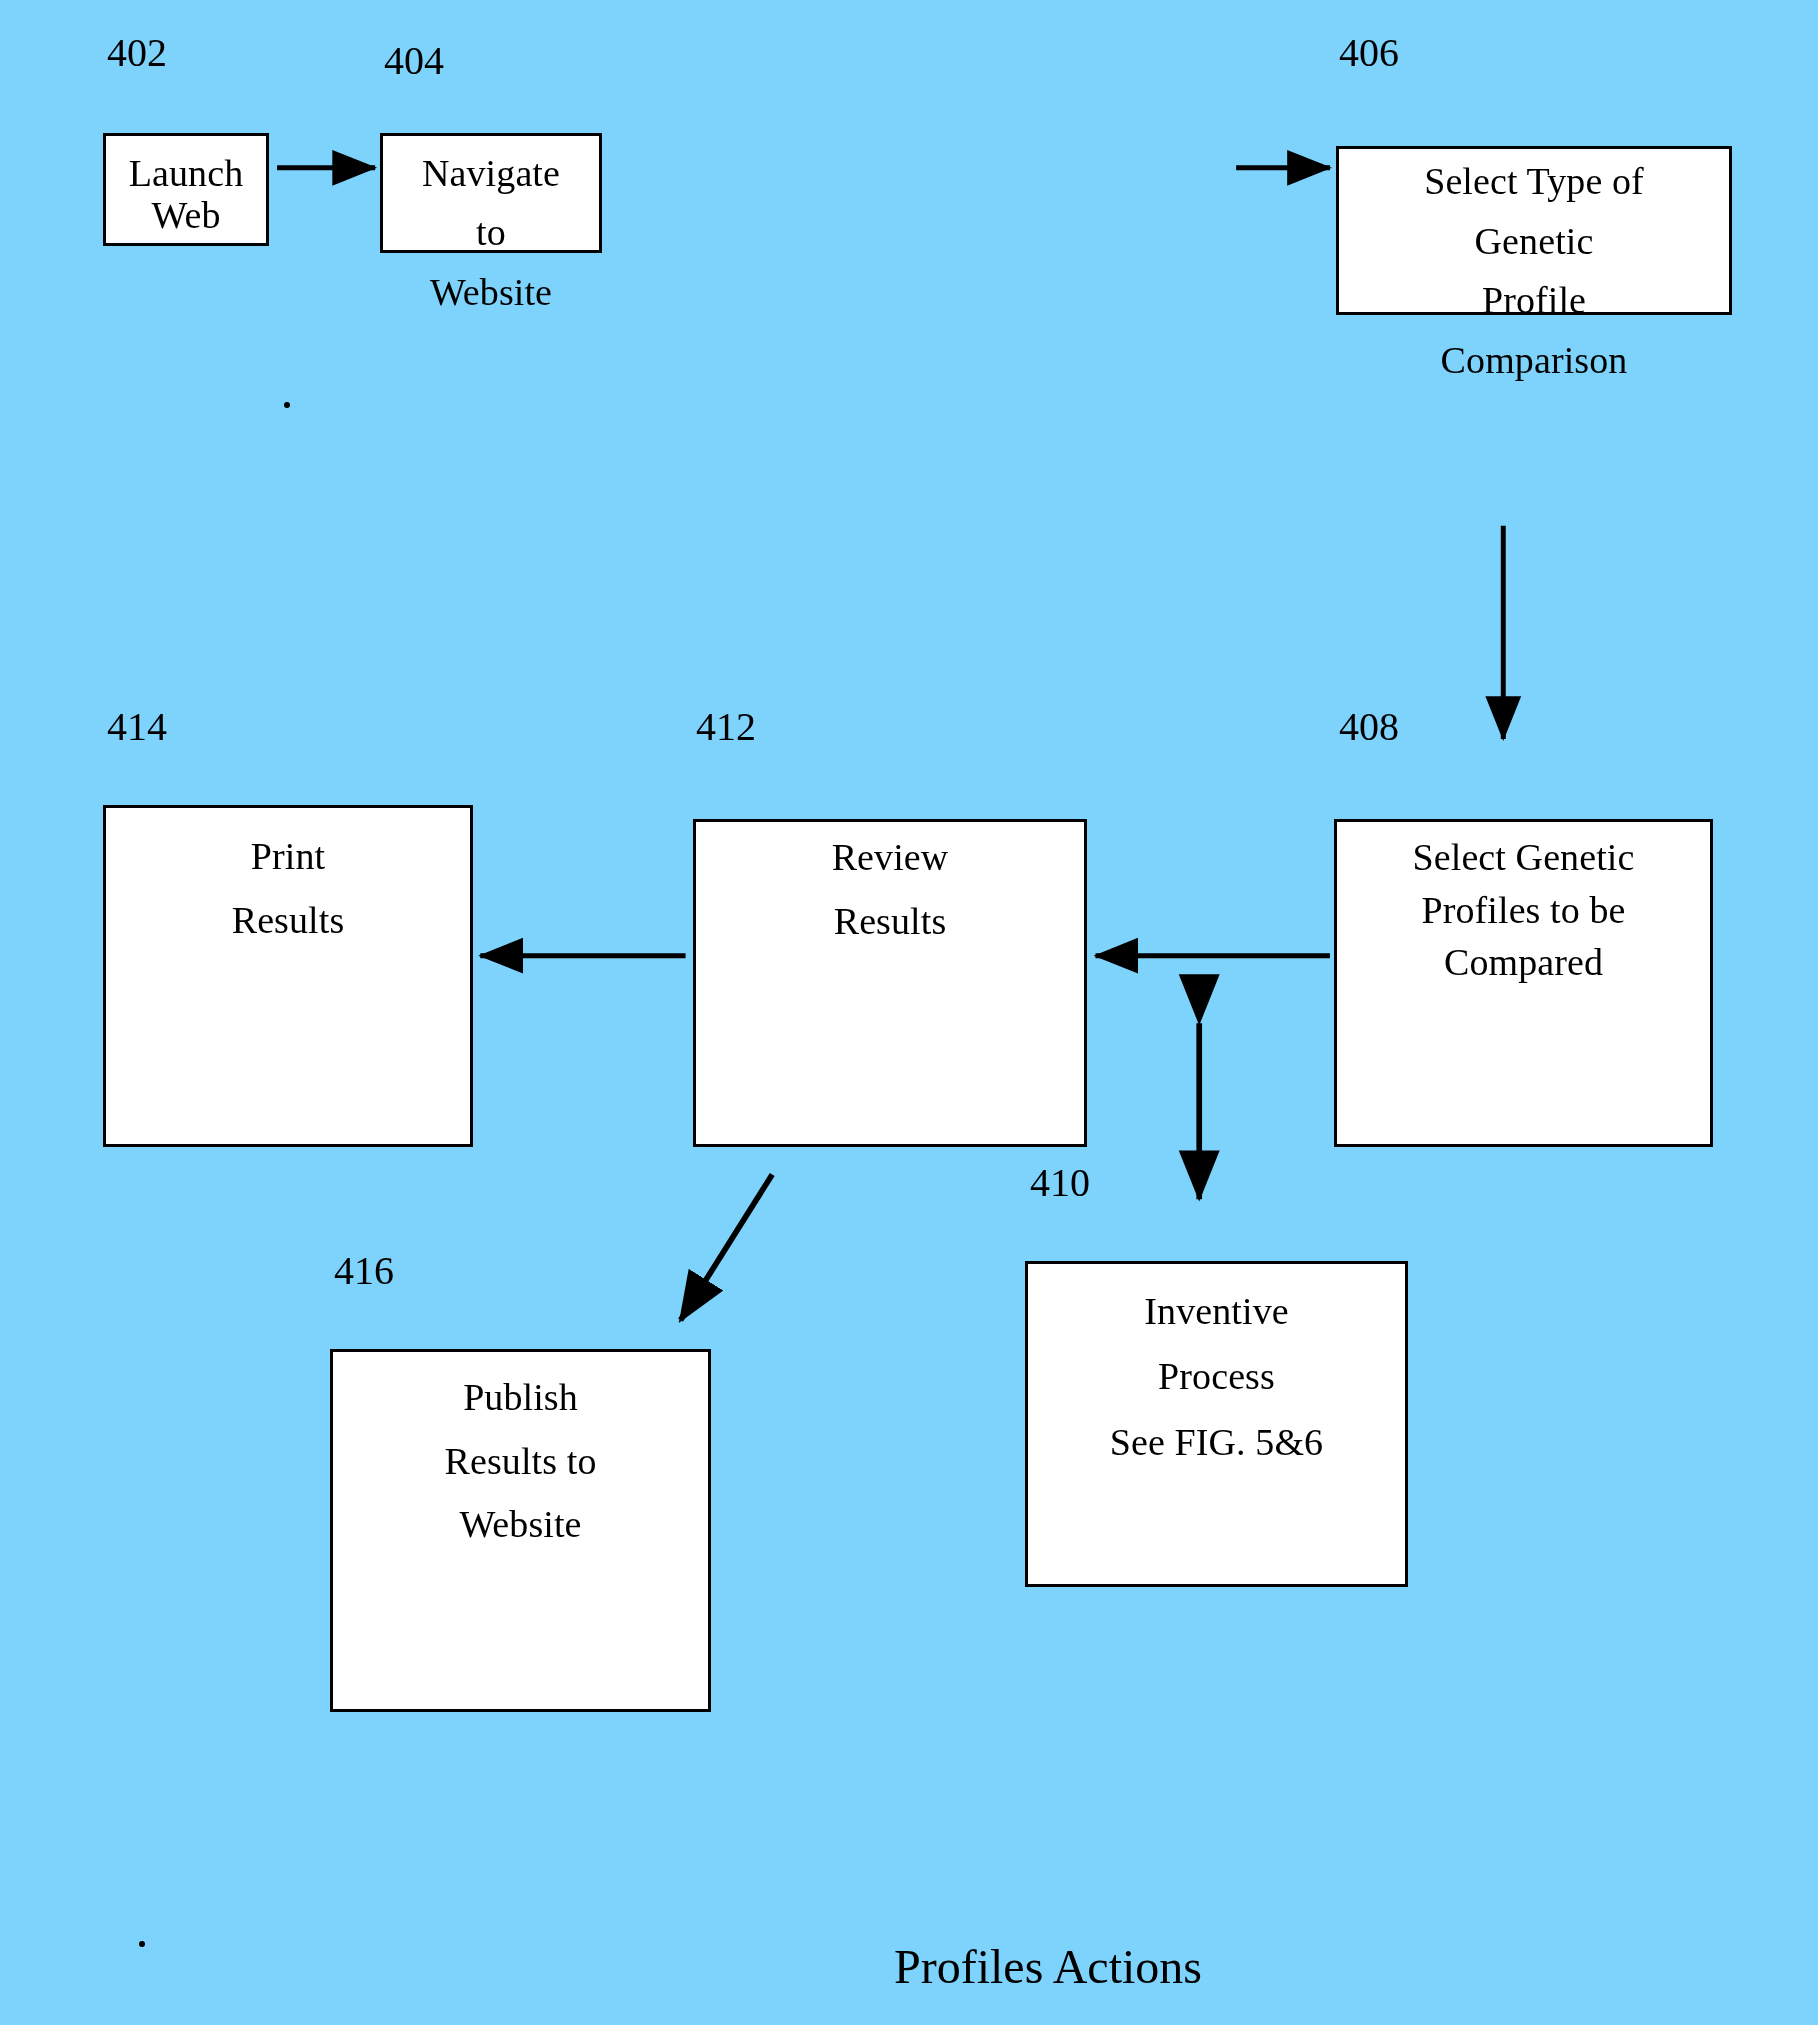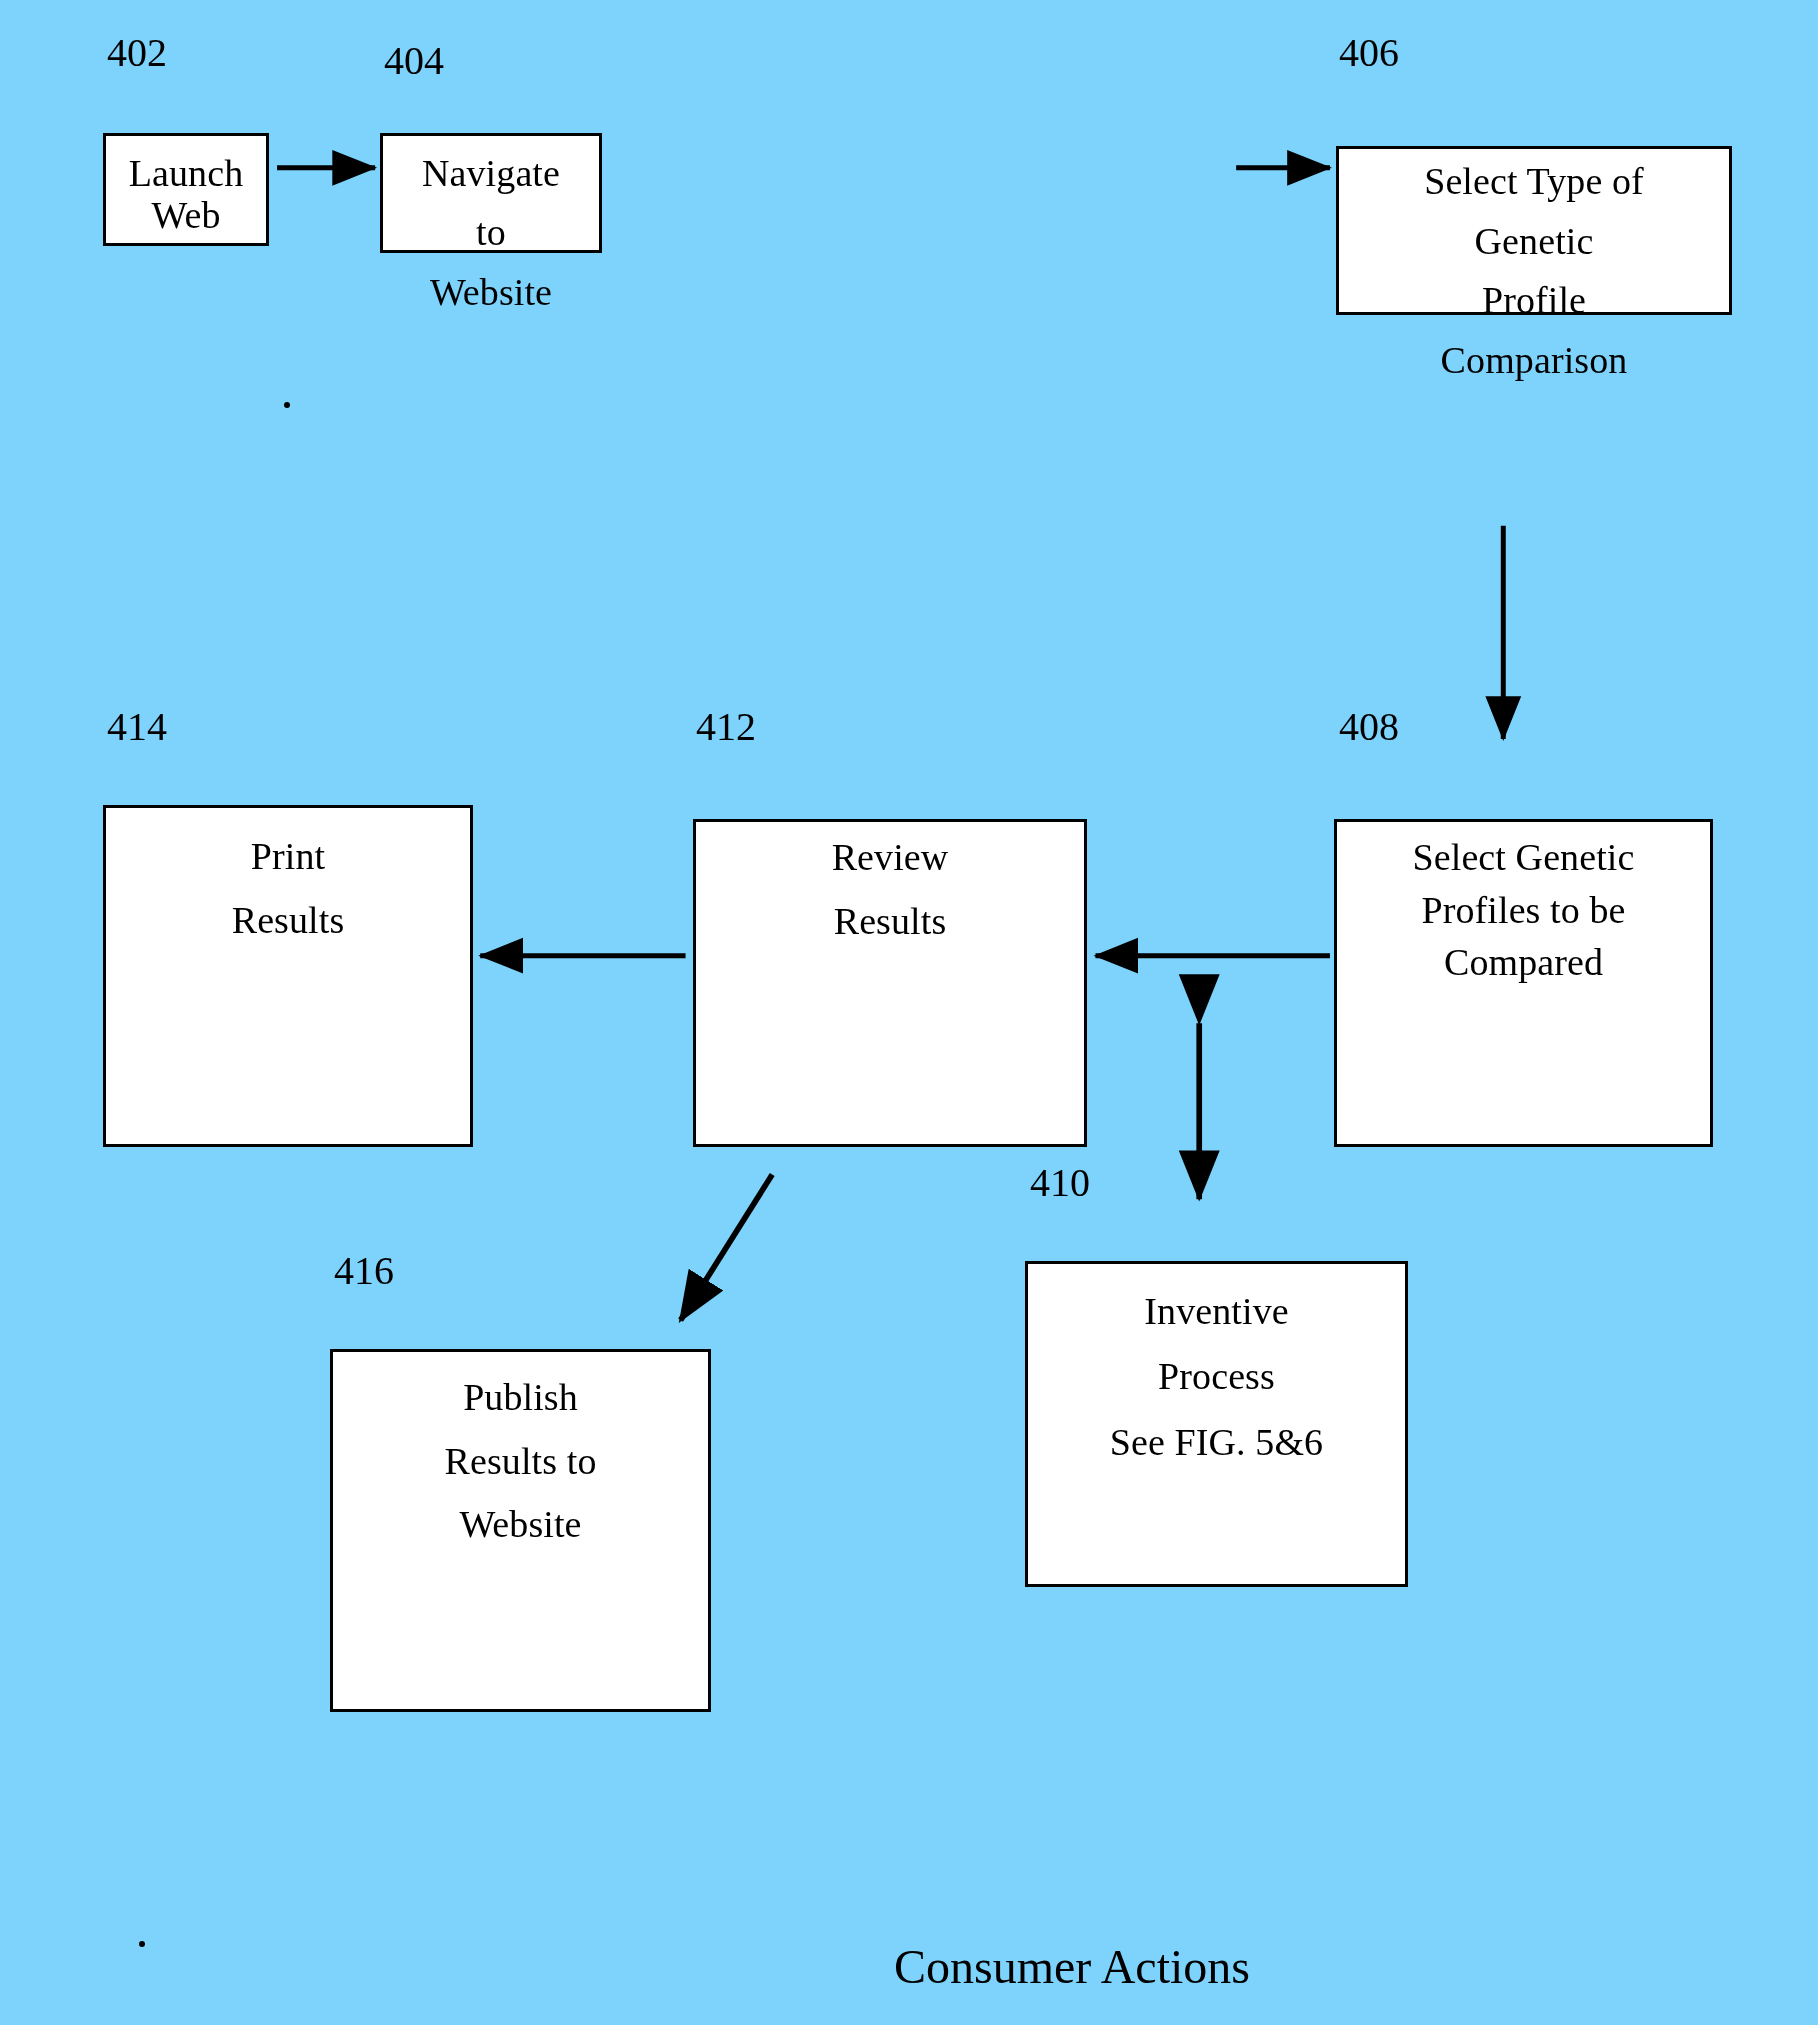--- a/index.html
+++ b/index.html
@@ -151,19 +151,19 @@
     <div class="node-text">Print</div>
     <div class="node-text" style="margin-top:21px;">Results</div>
   </div>
 
   <div class="node-box" style="left:330px; top:1349px; width:381px; height:363px; padding-top:24px;">
     <div class="node-text">Publish</div>
     <div class="node-text" style="margin-top:21px;">Results to</div>
     <div class="node-text" style="margin-top:21px;">Website</div>
   </div>
 
-  <div class="caption" style="left:894px; top:1943px;">Consumer Actions</div>
+  <div class="caption" style="left:894px; top:1943px;">Profiles Actions</div>
 
   <div class="speck" style="left:284px; top:402px; width:6.4px; height:6.4px;"></div>
   <div class="speck" style="left:139px; top:1941px; width:6.4px; height:6.4px;"></div>
 
 </div>
 
 
 </body></html>

